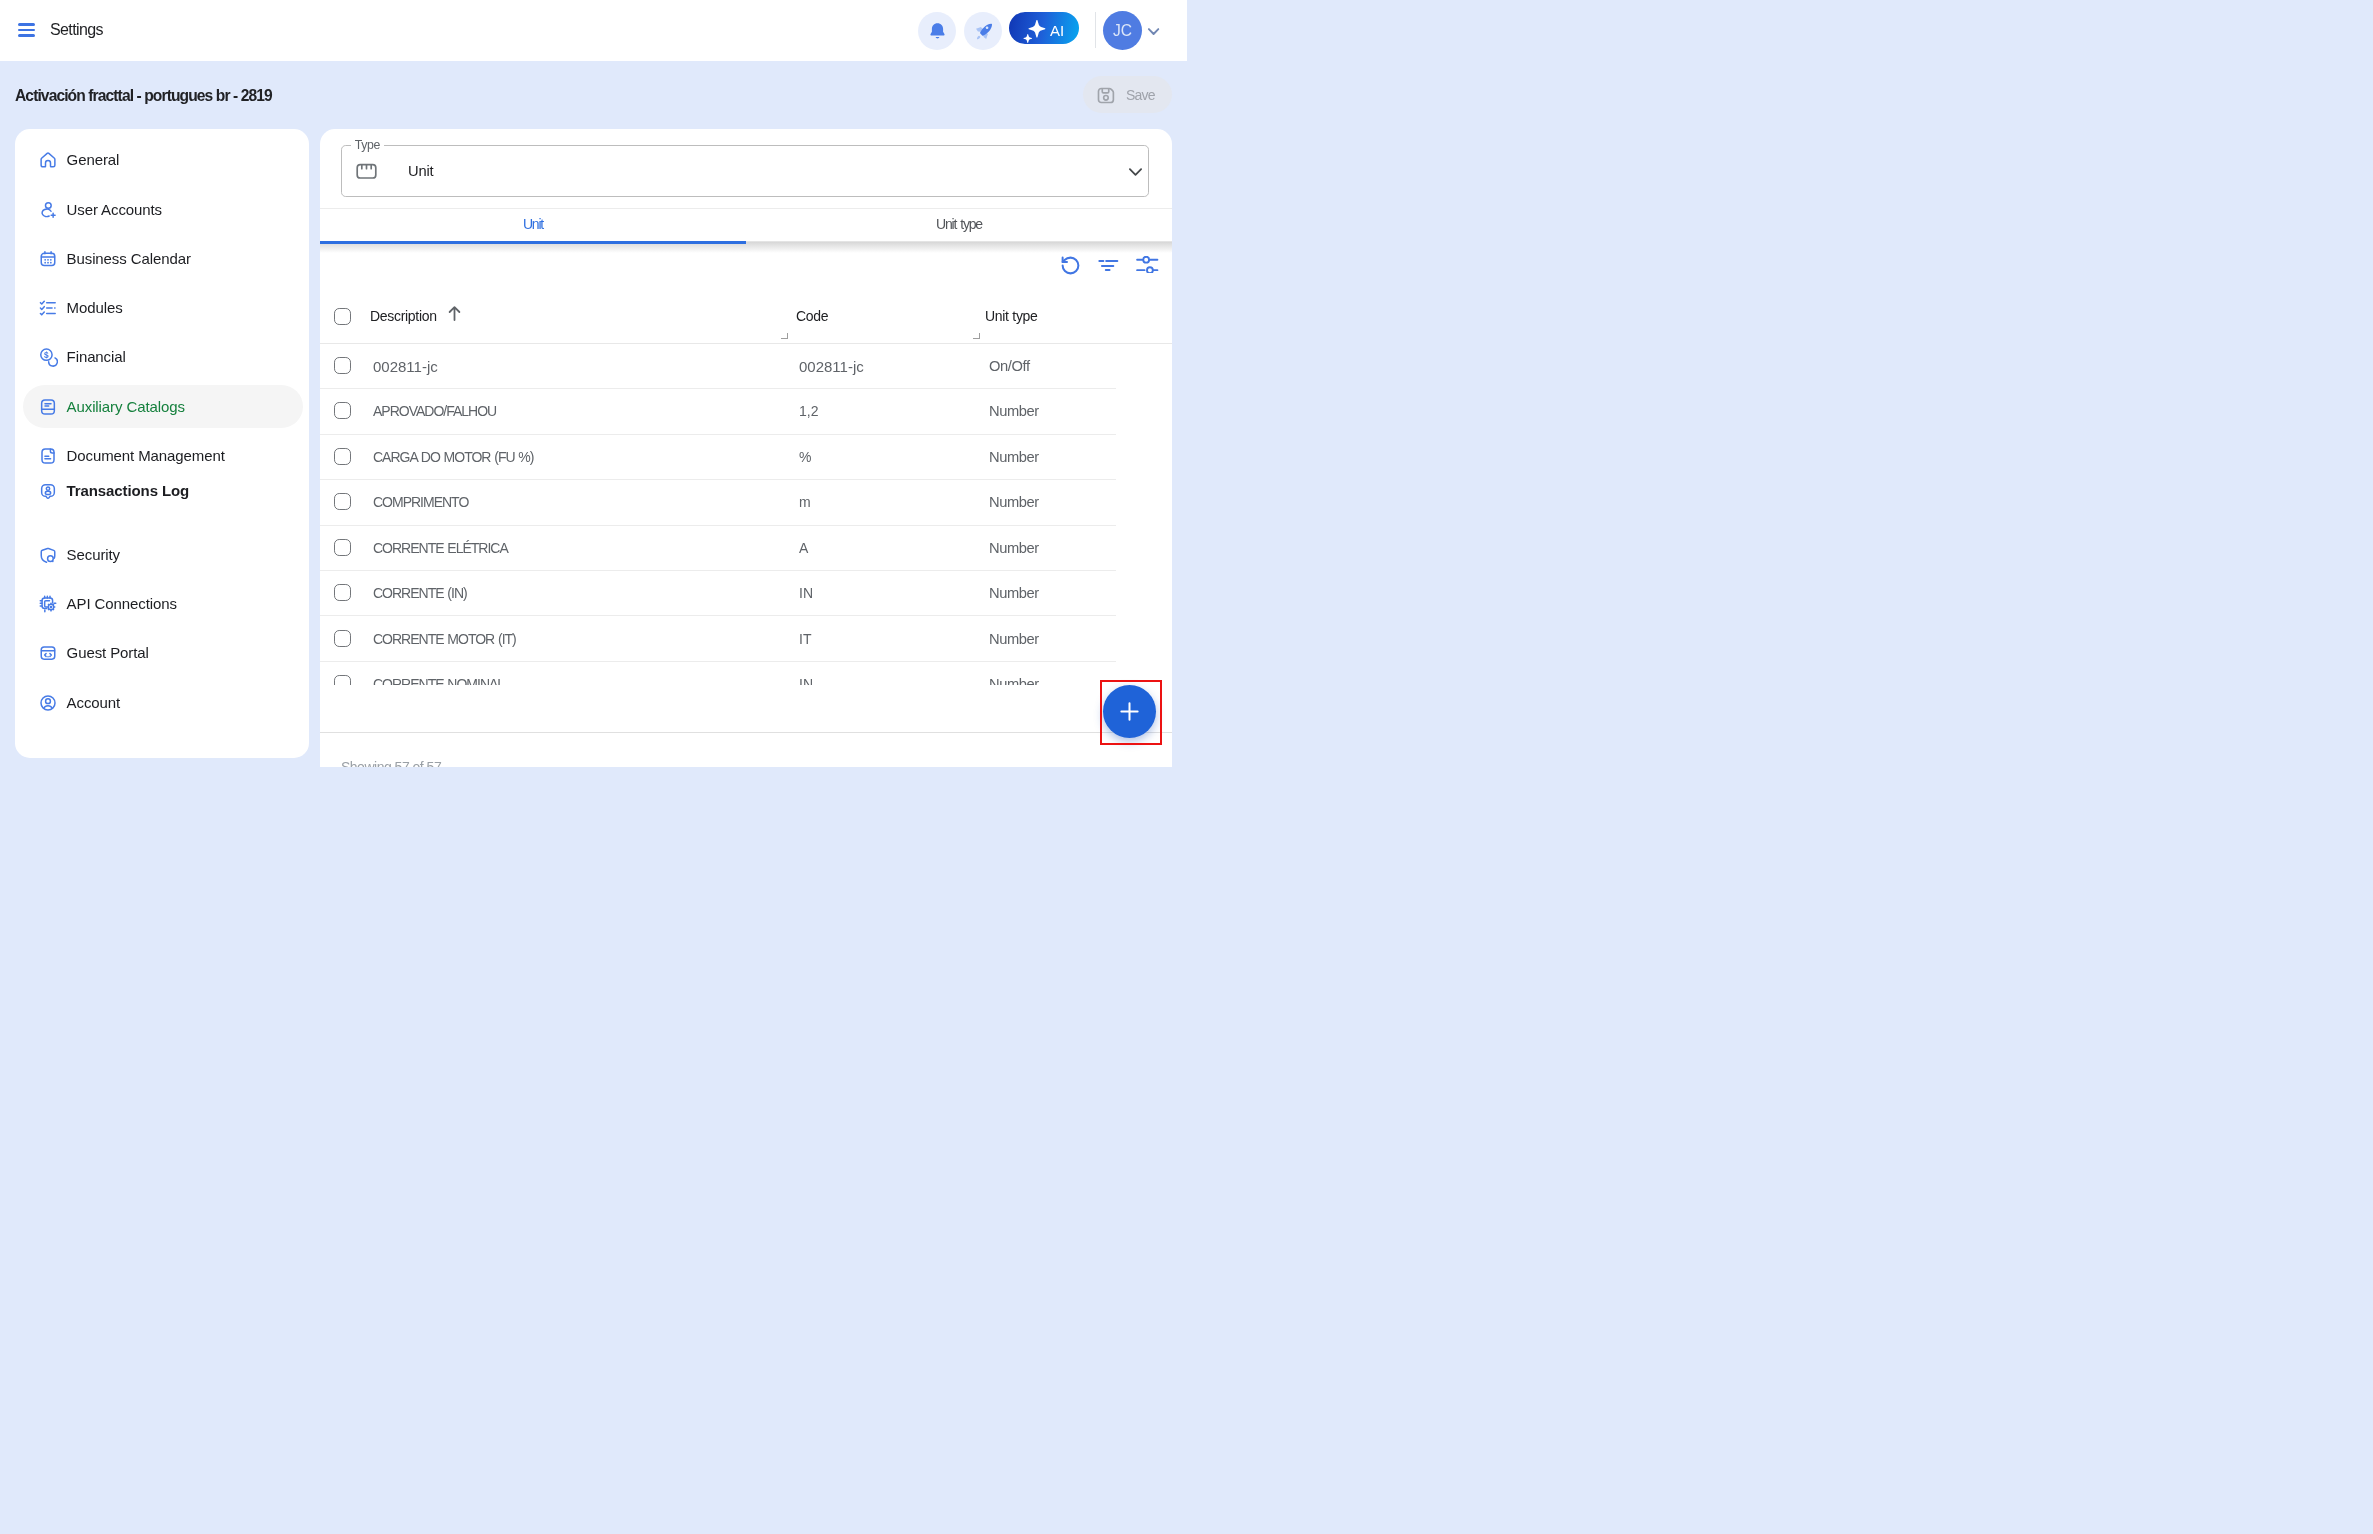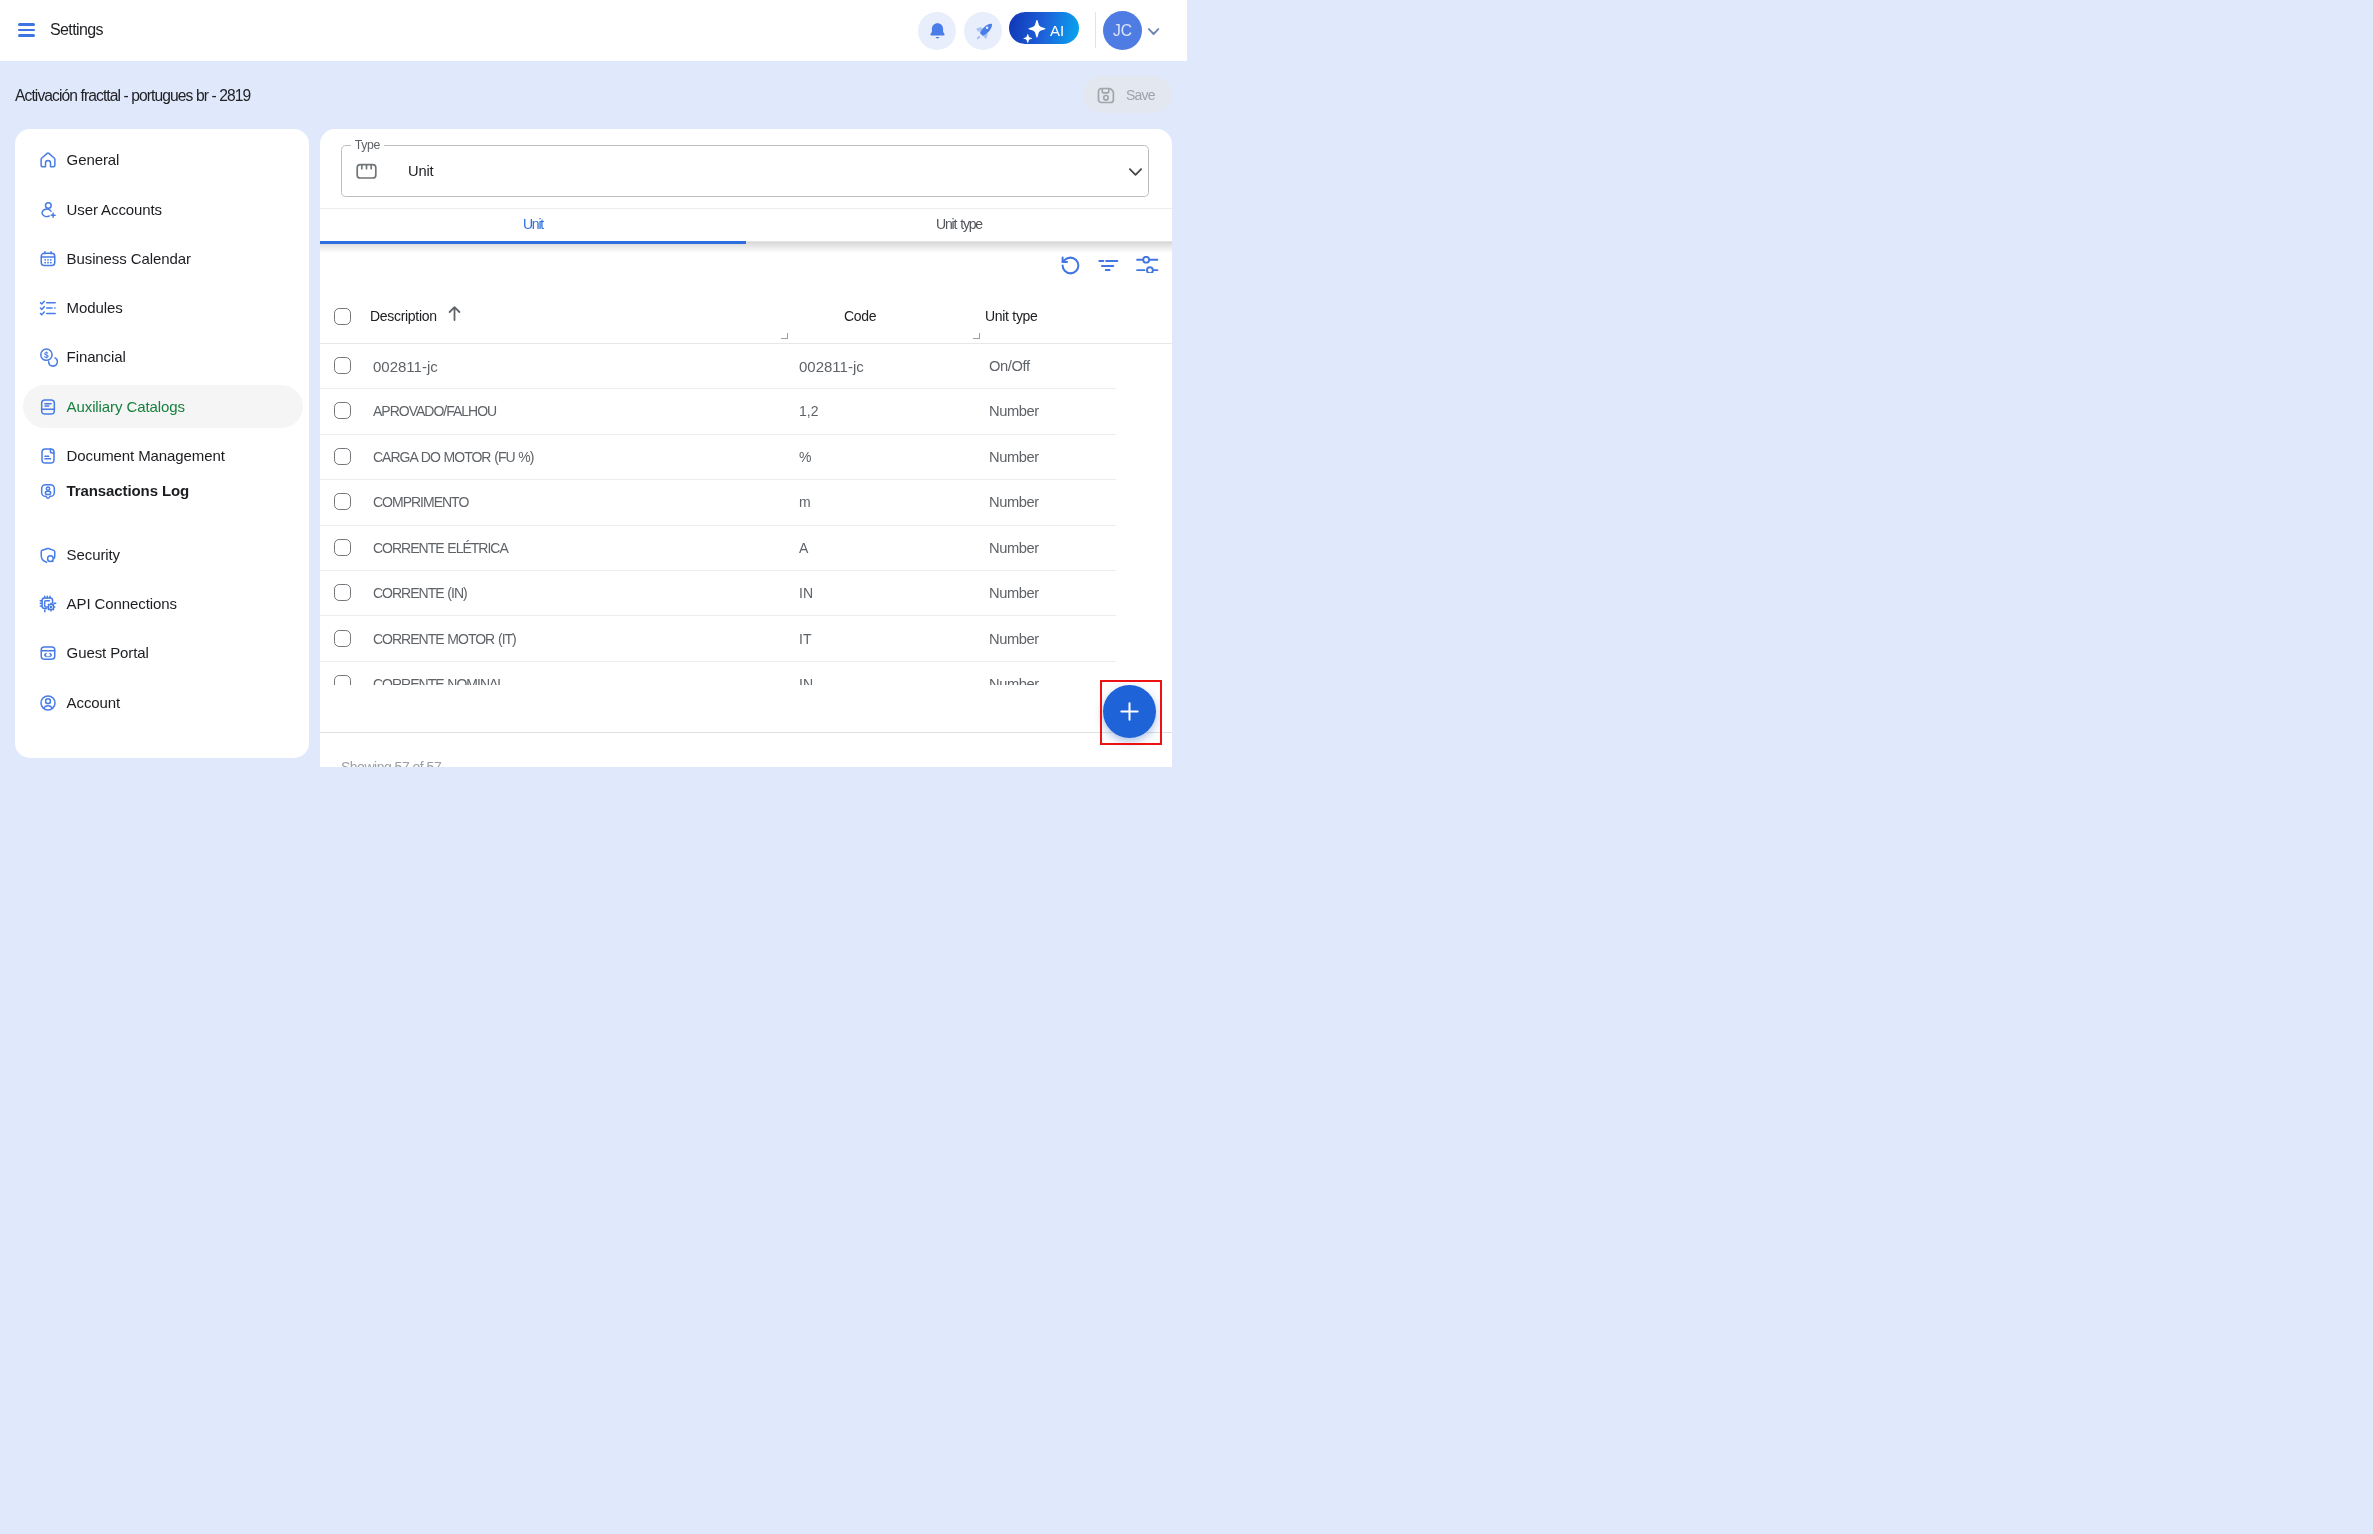--- a/index.html
+++ b/index.html
@@ -11,21 +11,21 @@
 #hamb { position:absolute; left:17.5px; top:23px; width:17px; height:14px; }
 #hamb div { position:absolute; left:0; width:17px; height:2.5px; border-radius:1.9px; background:#3d73e3; }
 #settings-t { position:absolute; left:50px; top:21px; font-size:16px; color:#1f2023; letter-spacing:-0.6px; }
 .circ-btn { position:absolute; top:12px; width:38px; height:38px; border-radius:50%; background:#e8eefc; }
 #ai-pill { position:absolute; left:1009px; top:12px; width:70px; height:32px; border-radius:19px; background:linear-gradient(100deg,#1036b4 0%,#1e5fd8 48%,#07a7f0 100%);text-decoration:underline; }
 #ai-pill span { position:absolute; left:41px; top:9.5px; color:#fff; font-size:15px; }
 #hdr-sep { position:absolute; left:1095px; top:12.3px; width:0.9px; height:36px; background:#e1e4e8; }
 #jc { position:absolute; left:1103px; top:11px; width:39px; height:39px; border-radius:50%; background:#4f7ce2; color:#dce6f8; font-size:15.6px; text-align:center; line-height:39px; }
 
 
-#page-title { position:absolute; left:15px; top:87px; font-size:15.6px; color:#212226; letter-spacing:-0.9px; }
+#page-title { position:absolute; left:15px; top:87px; font-size:15.6px; color:#212226; letter-spacing:-0.9px;font-weight:bold; }
 #save { position:absolute; left:1083px; top:76px; width:89px; height:37px; border-radius:19px; background:#e3e7f0; }
 #save span { position:absolute; left:43px; top:11.4px; font-size:14px; color:#9fa3ab; letter-spacing:-0.8px; }
 
 
 #sidebar { position:absolute; left:15px; top:129px; width:294px; height:629px; background:#fff; border-radius:15px; }
 .mi { position:absolute; left:7.6px; width:280px; height:43px; border-radius:22px; }
 .mi .ic { position:absolute; left:15px; top:11.5px; width:20px; height:20px; }
 .mi .tx { position:absolute; left:44px; top:13px; font-size:15px; color:#1c1d21; letter-spacing:-0.1px; }
 .mi.active { background:#f5f5f5; }
 .mi.active .tx { color:#15803d; }
@@ -263,21 +263,21 @@
     <circle cx="10.6" cy="3.9" r="3.1"></circle>
     <path d="M1 3.9 h6 M14.3 3.9 h8.2"></path>
     <circle cx="14.55" cy="15" r="3.1"></circle>
     <path d="M1 15 h7.9 M18.2 15 h4.3"></path>
   </svg>
   <div class="cbx" style="left:14px; top:179px;"></div>
   <div class="hdr-t" style="left:50px; top:179px;">Description</div>
   <svg width="15" height="17" viewBox="0 0 16 18" style="position:absolute;left:127px;top:176px" fill="none" stroke="#5f6368" stroke-width="1.9" stroke-linecap="round" stroke-linejoin="round">
     <path d="M8 16 V2.6 M2.8 7.4 8 2.2 13.2 7.4"></path>
   </svg>
-  <div class="hdr-t" style="left:476px; top:179px;margin-left:48px;">Code</div>
+  <div class="hdr-t" style="left:476px; top:179px;">Code</div>
   <div class="hdr-t" style="left:665px; top:179px;">Unit type</div>
   <div class="rmark" style="left:461px; top:204px;"></div>
   <div class="rmark" style="left:653px; top:204px;"></div>
   <div id="thead-border"></div>
 
   <div id="rows" style="position:absolute;left:0;top:0;width:796px;height:556px;overflow:hidden;">
       <div class="cbx" style="left:14px; top:228px;"></div>
       <div class="rt rt16" style="left:53px; top:229px;">002811-jc</div>
       <div class="rt rt16" style="left:479px; top:229px;">002811-jc</div>
       <div class="rt rtm" style="left:669px; top:229px;">On/Off</div>

